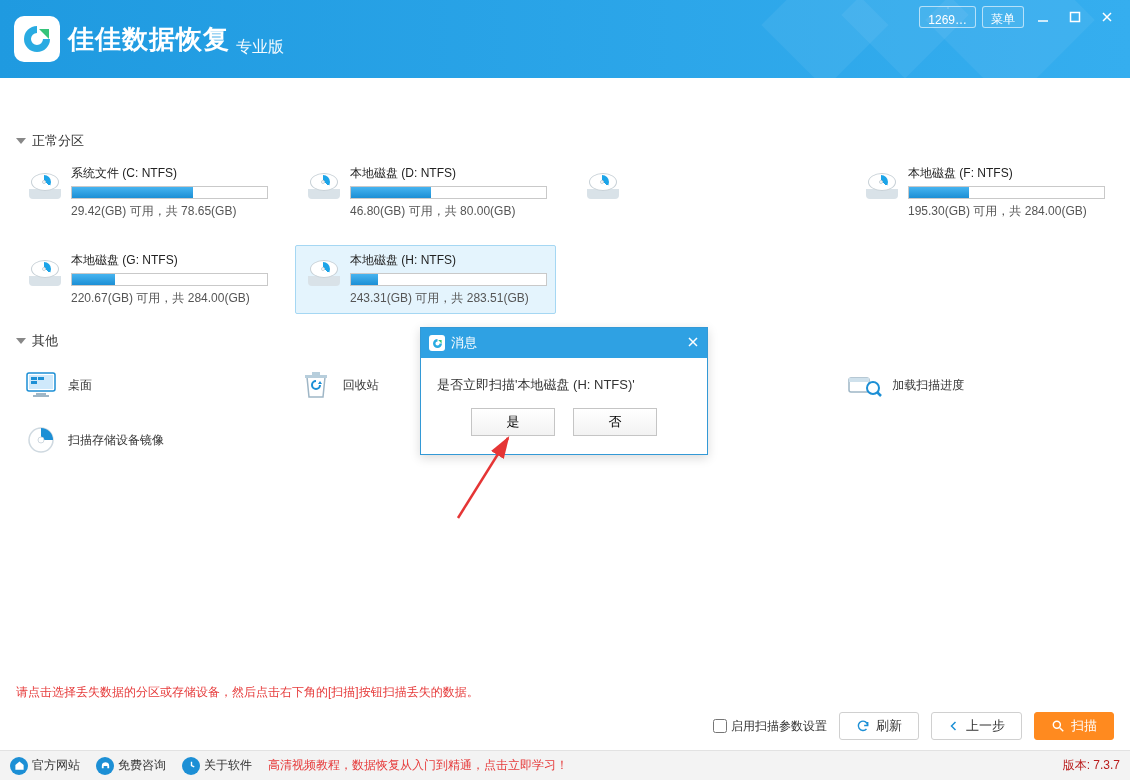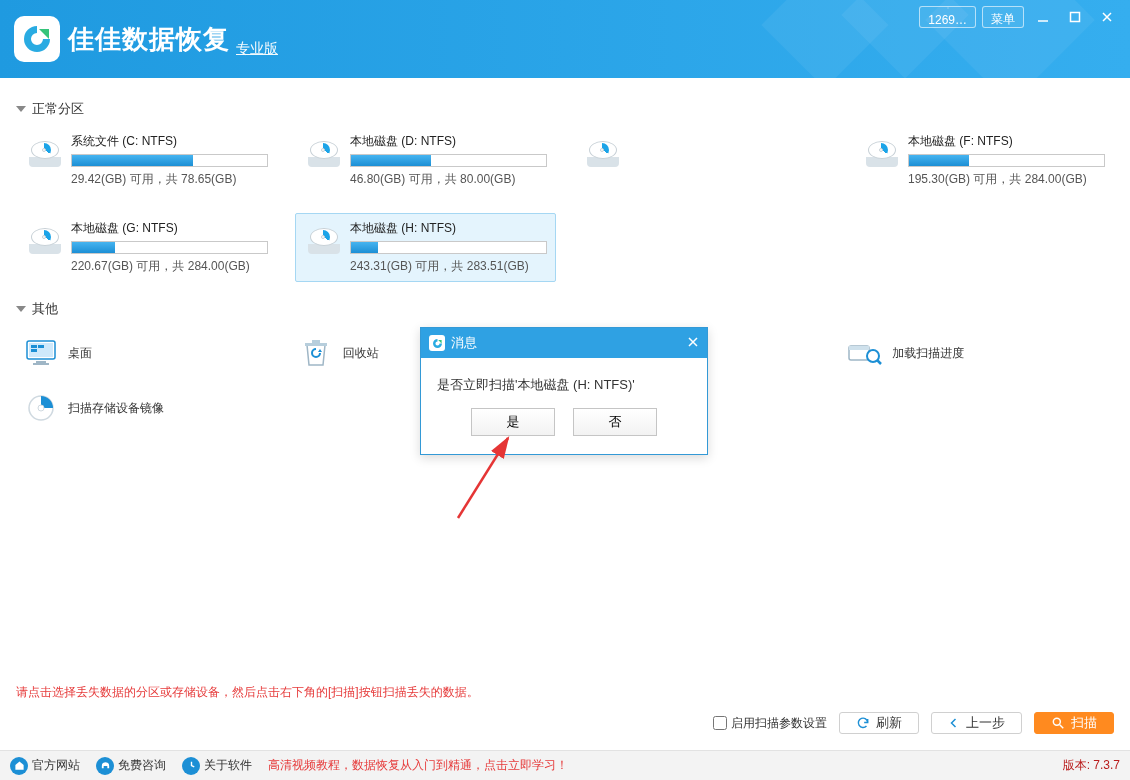--- a/index.html
+++ b/index.html
@@ -9,29 +9,29 @@
 .header { height: 78px; background: linear-gradient(to right,#1f9ae0,#35aeef); position: relative; color: #fff; }
 .header .deco { position: absolute; inset: 0; overflow: hidden; pointer-events: none; }
 .header .deco span { position: absolute; background: rgba(255,255,255,.06); }
 .header .deco .d1 { width: 90px; height: 90px; right: 260px; top: -20px; transform: rotate(45deg); }
 .header .deco .d2 { width: 90px; height: 90px; right: 180px; top: -30px; transform: rotate(45deg); }
 .header .deco .d3 { width: 120px; height: 120px; right: 60px; top: -40px; transform: rotate(45deg); }
 .logo { display: flex; align-items: center; height: 78px; padding-left: 14px; }
 .logo-mark { width: 46px; height: 46px; border-radius: 10px; background: #fff; display: flex; align-items: center; justify-content: center; margin-right: 8px; }
 .logo-mark svg { width: 32px; height: 32px; }
 .logo-text { font-size: 26px; font-weight: 700; letter-spacing: 1px; }
-.logo-sub { font-size: 14px; margin-left: 6px; align-self: flex-end; padding-bottom: 20px; opacity: .95; text-decoration: underline; }
+.logo-sub { font-size: 16px; margin-left: 6px; align-self: flex-end; padding-bottom: 20px; opacity: .95; }
 
 .topbar { position: absolute; top: 6px; right: 10px; display: flex; align-items: center; gap: 6px; }
 .topbtn { height: 22px; padding: 0 8px; border: 1px solid rgba(255,255,255,.6); border-radius: 3px; display: flex; align-items: center; gap: 4px; color: #fff; font-size: 12px; cursor: pointer; background: rgba(255,255,255,.05); flex-direction: column; }
 .winbtn { width: 26px; height: 22px; display: flex; align-items: center; justify-content: center; cursor: pointer; }
 .winbtn svg { stroke: #fff; }
 
 
-.body { padding: 12px 16px 0 16px; }
+.body { padding: 12px 16px 0 16px; margin-top: 32px; }
 .section { margin-bottom: 18px; }
 .section-title { display: flex; align-items: center; gap: 6px; font-size: 13px; color: #333; margin: 10px 0 8px 0; }
 .tri { width: 0; height: 0; border-left: 5px solid transparent; border-right: 5px solid transparent; border-top: 6px solid #888; }
 
 .part-grid { display: grid; grid-template-columns: repeat(4,1fr); gap: 18px; }
 .part { display: flex; padding: 6px 8px; border: 1px solid transparent; border-radius: 2px; cursor: pointer; }
 .part.selected { background: #e4f4fd; border-color: #a5d7f3; }
 .drive-ico { width: 40px; height: 40px; flex: 0 0 40px; margin-right: 6px; position: relative; }
 .drive-ico .base { position: absolute; left: 4px; right: 4px; bottom: 6px; height: 10px; background: #d9e2e8; border-radius: 0 0 4px 4px; }
 .drive-ico .disc { position: absolute; left: 6px; right: 6px; top: 8px; height: 18px; background: #fff; border: 1px solid #c7d0d6; border-radius: 50%; }
@@ -56,21 +56,21 @@
 .dlg-btns { display: flex; justify-content: center; gap: 18px; padding: 0 16px 18px 16px; }
 .dlg-btn { width: 84px; height: 28px; border: 1px solid #c5c5c5; background: linear-gradient(#fff,#f2f2f2); cursor: pointer; font-size: 13px; }
 
 .arrow { position: absolute; left: 448px; top: 428px; z-index: 11; pointer-events: none; }
 
 
 .tip { position: absolute; left: 16px; top: 684px; font-size: 12px; color: #e63b3b; }
 .actions { position: absolute; right: 16px; top: 712px; display: flex; align-items: center; gap: 12px; }
 .chk { display: flex; align-items: center; gap: 4px; font-size: 12px; color: #333; }
 .chk input { width: 14px; height: 14px; }
-.abtn { height: 22px; padding: 0 16px; border: 1px solid #d0d0d0; background: #fff; border-radius: 3px; display: flex; align-items: center; gap: 6px; font-size: 13px; cursor: pointer; color: #333; }
+.abtn { height: 28px; padding: 0 16px; border: 1px solid #d0d0d0; background: #fff; border-radius: 3px; display: flex; align-items: center; gap: 6px; font-size: 13px; cursor: pointer; color: #333; }
 .abtn.primary { background: #ff8a1f; border-color: #ff8a1f; color: #fff; }
 
 
 .footer { position: absolute; left: 0; right: 0; bottom: 0; height: 30px; background: #f3f3f3; border-top: 1px solid #e2e2e2; display: flex; align-items: center; padding: 0 10px; font-size: 12px; }
 .flink { display: flex; align-items: center; gap: 4px; margin-right: 16px; color: #333; cursor: pointer; }
 .fcircle { width: 18px; height: 18px; border-radius: 50%; display: flex; align-items: center; justify-content: center; color: #fff; font-size: 11px; }
 .ftutorial { color: #e63b3b; cursor: pointer; }
 .fver { margin-left: auto; color: #b91c1c; }
 </style>
 </head>

